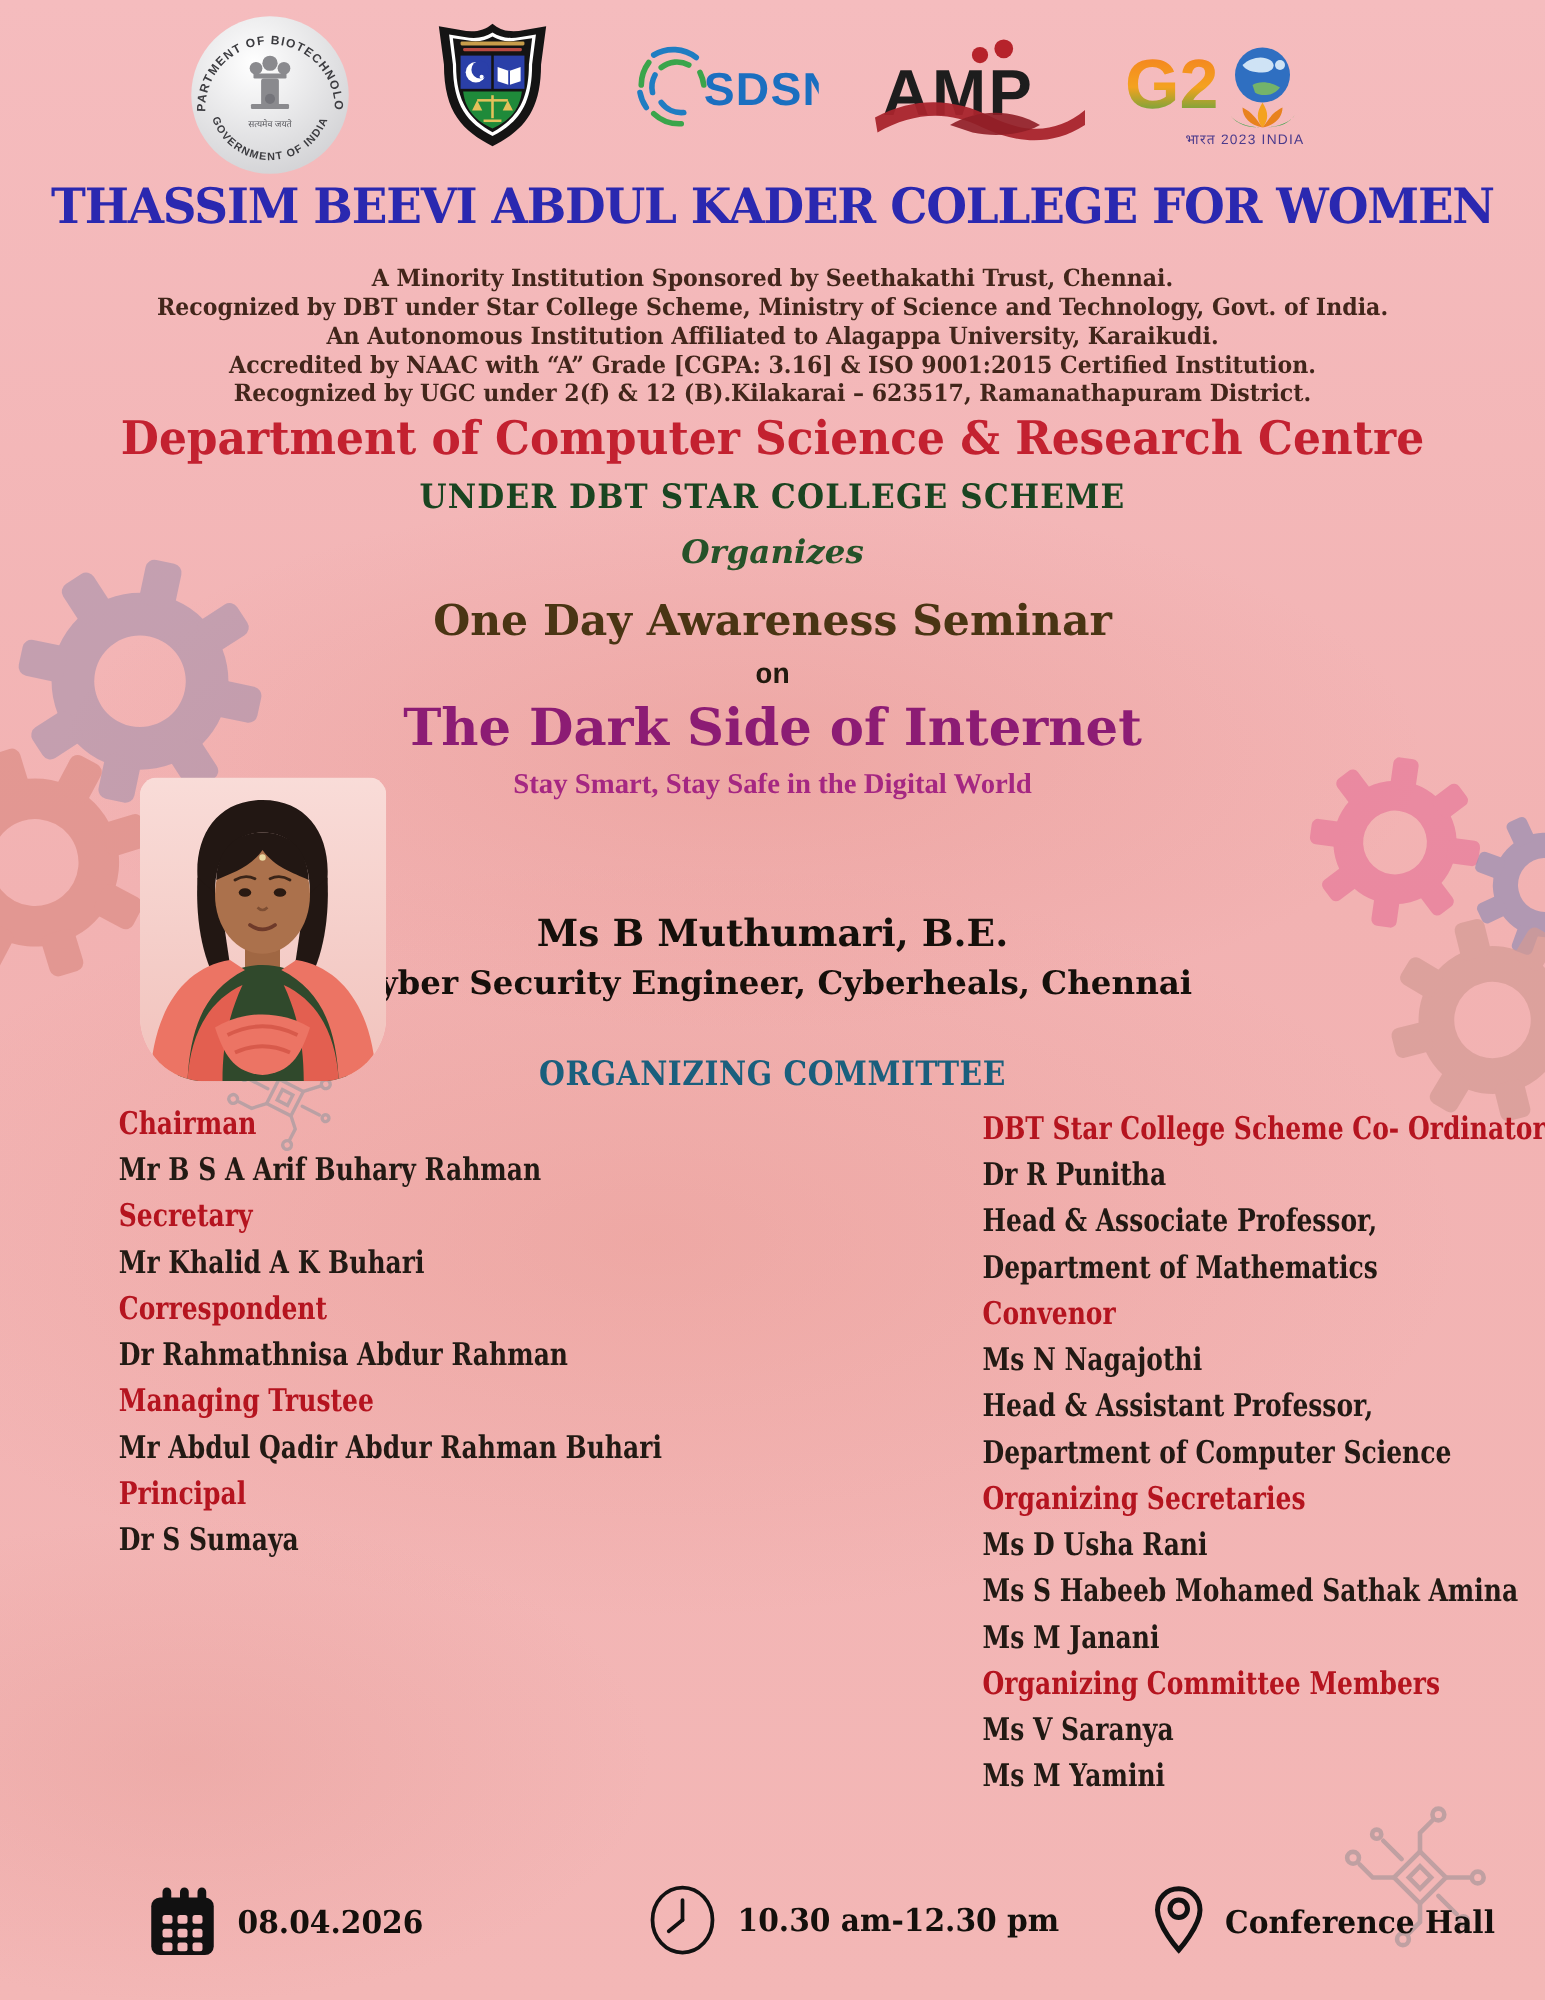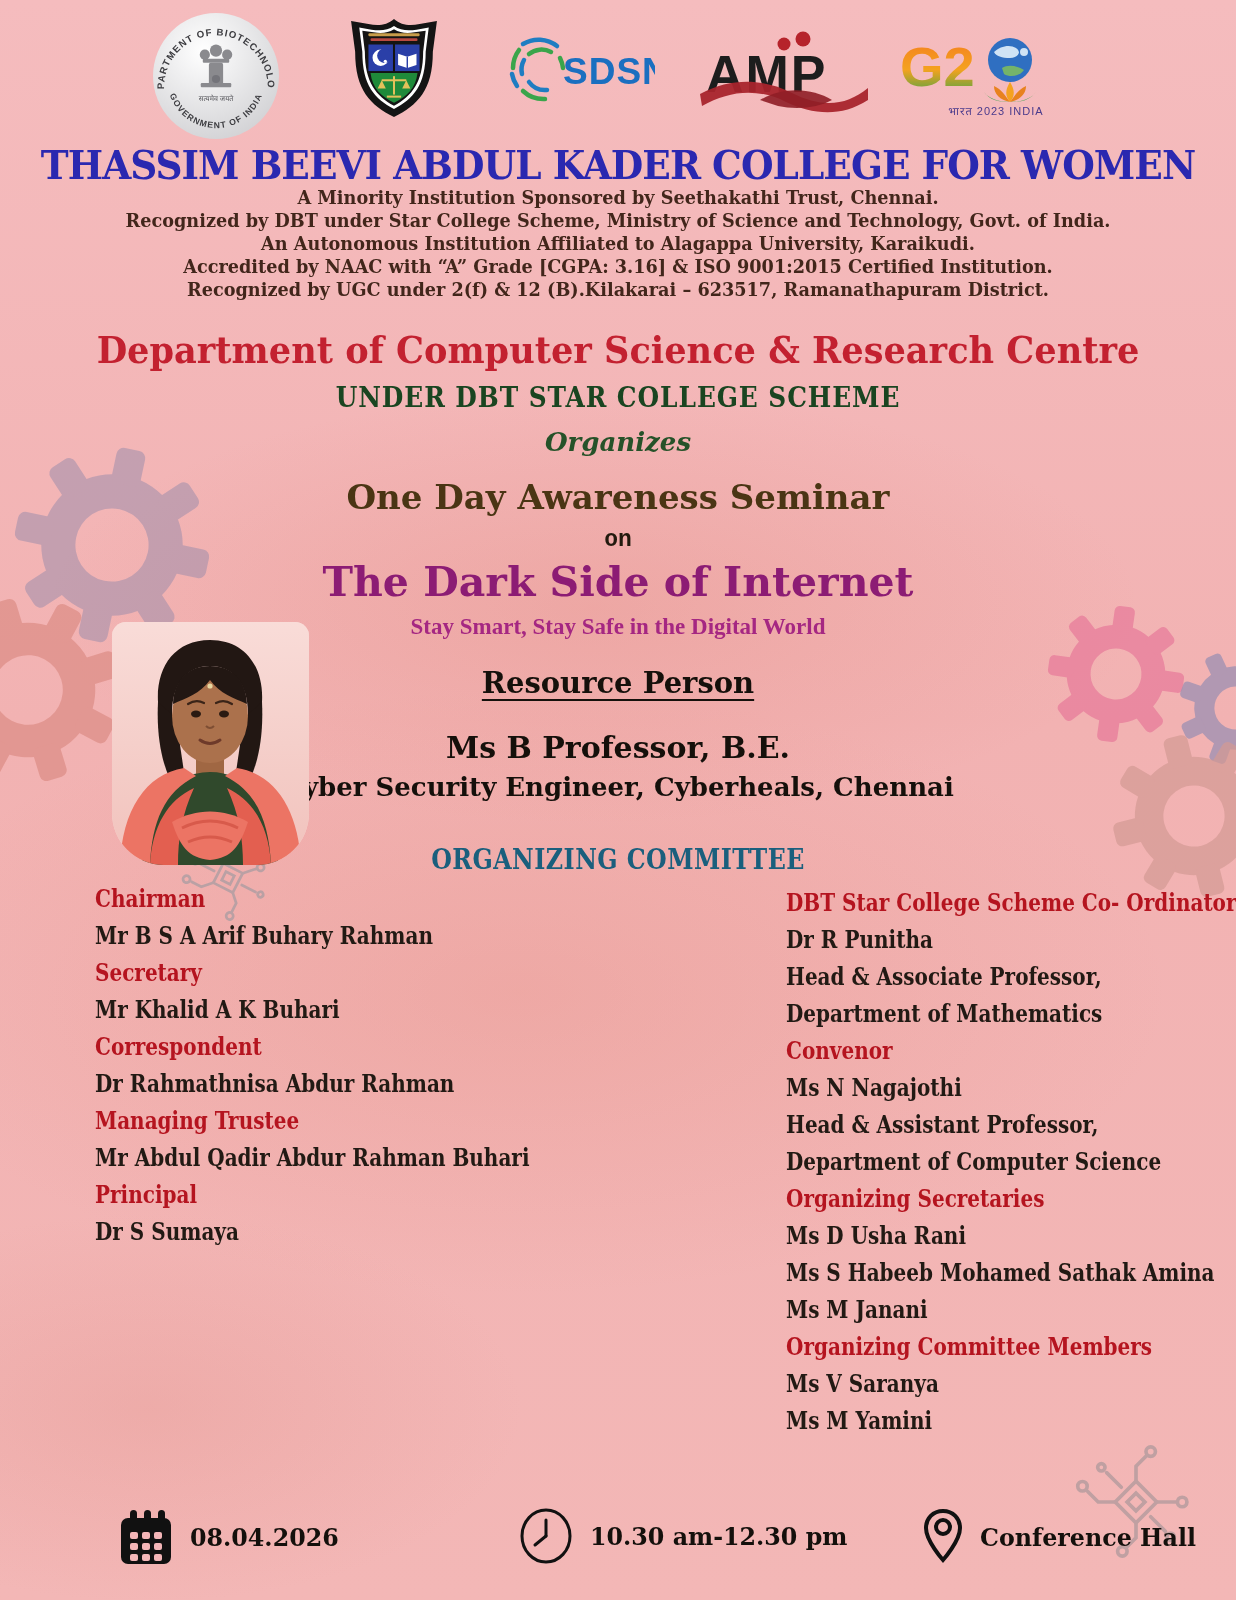--- a/index.html
+++ b/index.html
@@ -191,39 +191,38 @@
       <path d="M96,62 C96,70 102,76 112,78 C106,70 104,66 96,62 Z" fill="#e8821e"></path>
       <path d="M128,62 C128,70 122,76 112,78 C118,70 120,66 128,62 Z" fill="#e8821e"></path>
       <path d="M86,68 C90,74 100,78 112,78 C100,78 92,76 86,68 Z" fill="#3aa54b"></path>
       <path d="M138,68 C134,74 124,78 112,78 C124,78 132,76 138,68 Z" fill="#3aa54b"></path>
     </g>
     <text x="98" y="91" text-anchor="middle" font-size="11" fill="#4a3a8c" letter-spacing="1">भारत 2023 INDIA</text>
   </svg>
 
   <div class="abs center college-name b nowrap">THASSIM BEEVI ABDUL KADER COLLEGE FOR WOMEN</div>
 
-  <div class="abs center" style="top:186px">
+  <div class="abs center" style="top:212px">
     <div class="info-line b">A Minority Institution Sponsored by Seethakathi Trust, Chennai.</div>
     <div class="info-line b">Recognized by DBT under Star College Scheme, Ministry of Science and Technology, Govt. of India.</div>
     <div class="info-line b">An Autonomous Institution Affiliated to Alagappa University, Karaikudi.</div>
     <div class="info-line b">Accredited by NAAC with “A” Grade [CGPA: 3.16] &amp; ISO 9001:2015 Certified Institution.</div>
     <div class="info-line b">Recognized by UGC under 2(f) &amp; 12 (B).Kilakarai – 623517, Ramanathapuram District.</div>
   </div>
 
   <div class="abs center dept-title b nowrap">Department of Computer Science &amp; Research Centre</div>
   <div class="abs center scheme b nowrap">UNDER DBT STAR COLLEGE SCHEME</div>
   <div class="abs center organizes b">Organizes</div>
 
   <div class="abs center sem-kind b">One Day Awareness Seminar</div>
   <div class="abs center sem-on b">on</div>
   <div class="abs center sem-title b">The Dark Side of Internet</div>
   <div class="abs center sem-tag b">Stay Smart, Stay Safe in the Digital World</div>
 
-  <div class="abs center rp-head b">Resource Person</div>
-  <div class="abs center rp-name b">Ms B Professor, B.E.</div>
+  <div class="abs center rp-name b">Ms B Muthumari, B.E.</div>
   <div class="abs center rp-desig b">Cyber Security Engineer, Cyberheals, Chennai</div>
 
   <div class="abs photo">
     <svg width="197" height="243" viewBox="0 0 197 243">
       <rect width="197" height="243" fill="#f6d2ce"></rect>
       <rect width="197" height="243" fill="url(#phg)"></rect>
       <defs>
         <linearGradient id="phg" x1="0" y1="0" x2="0" y2="1">
           <stop offset="0" stop-color="#f9dcd8"></stop>
             <stop offset="1" stop-color="#f1c2bc"></stop>

